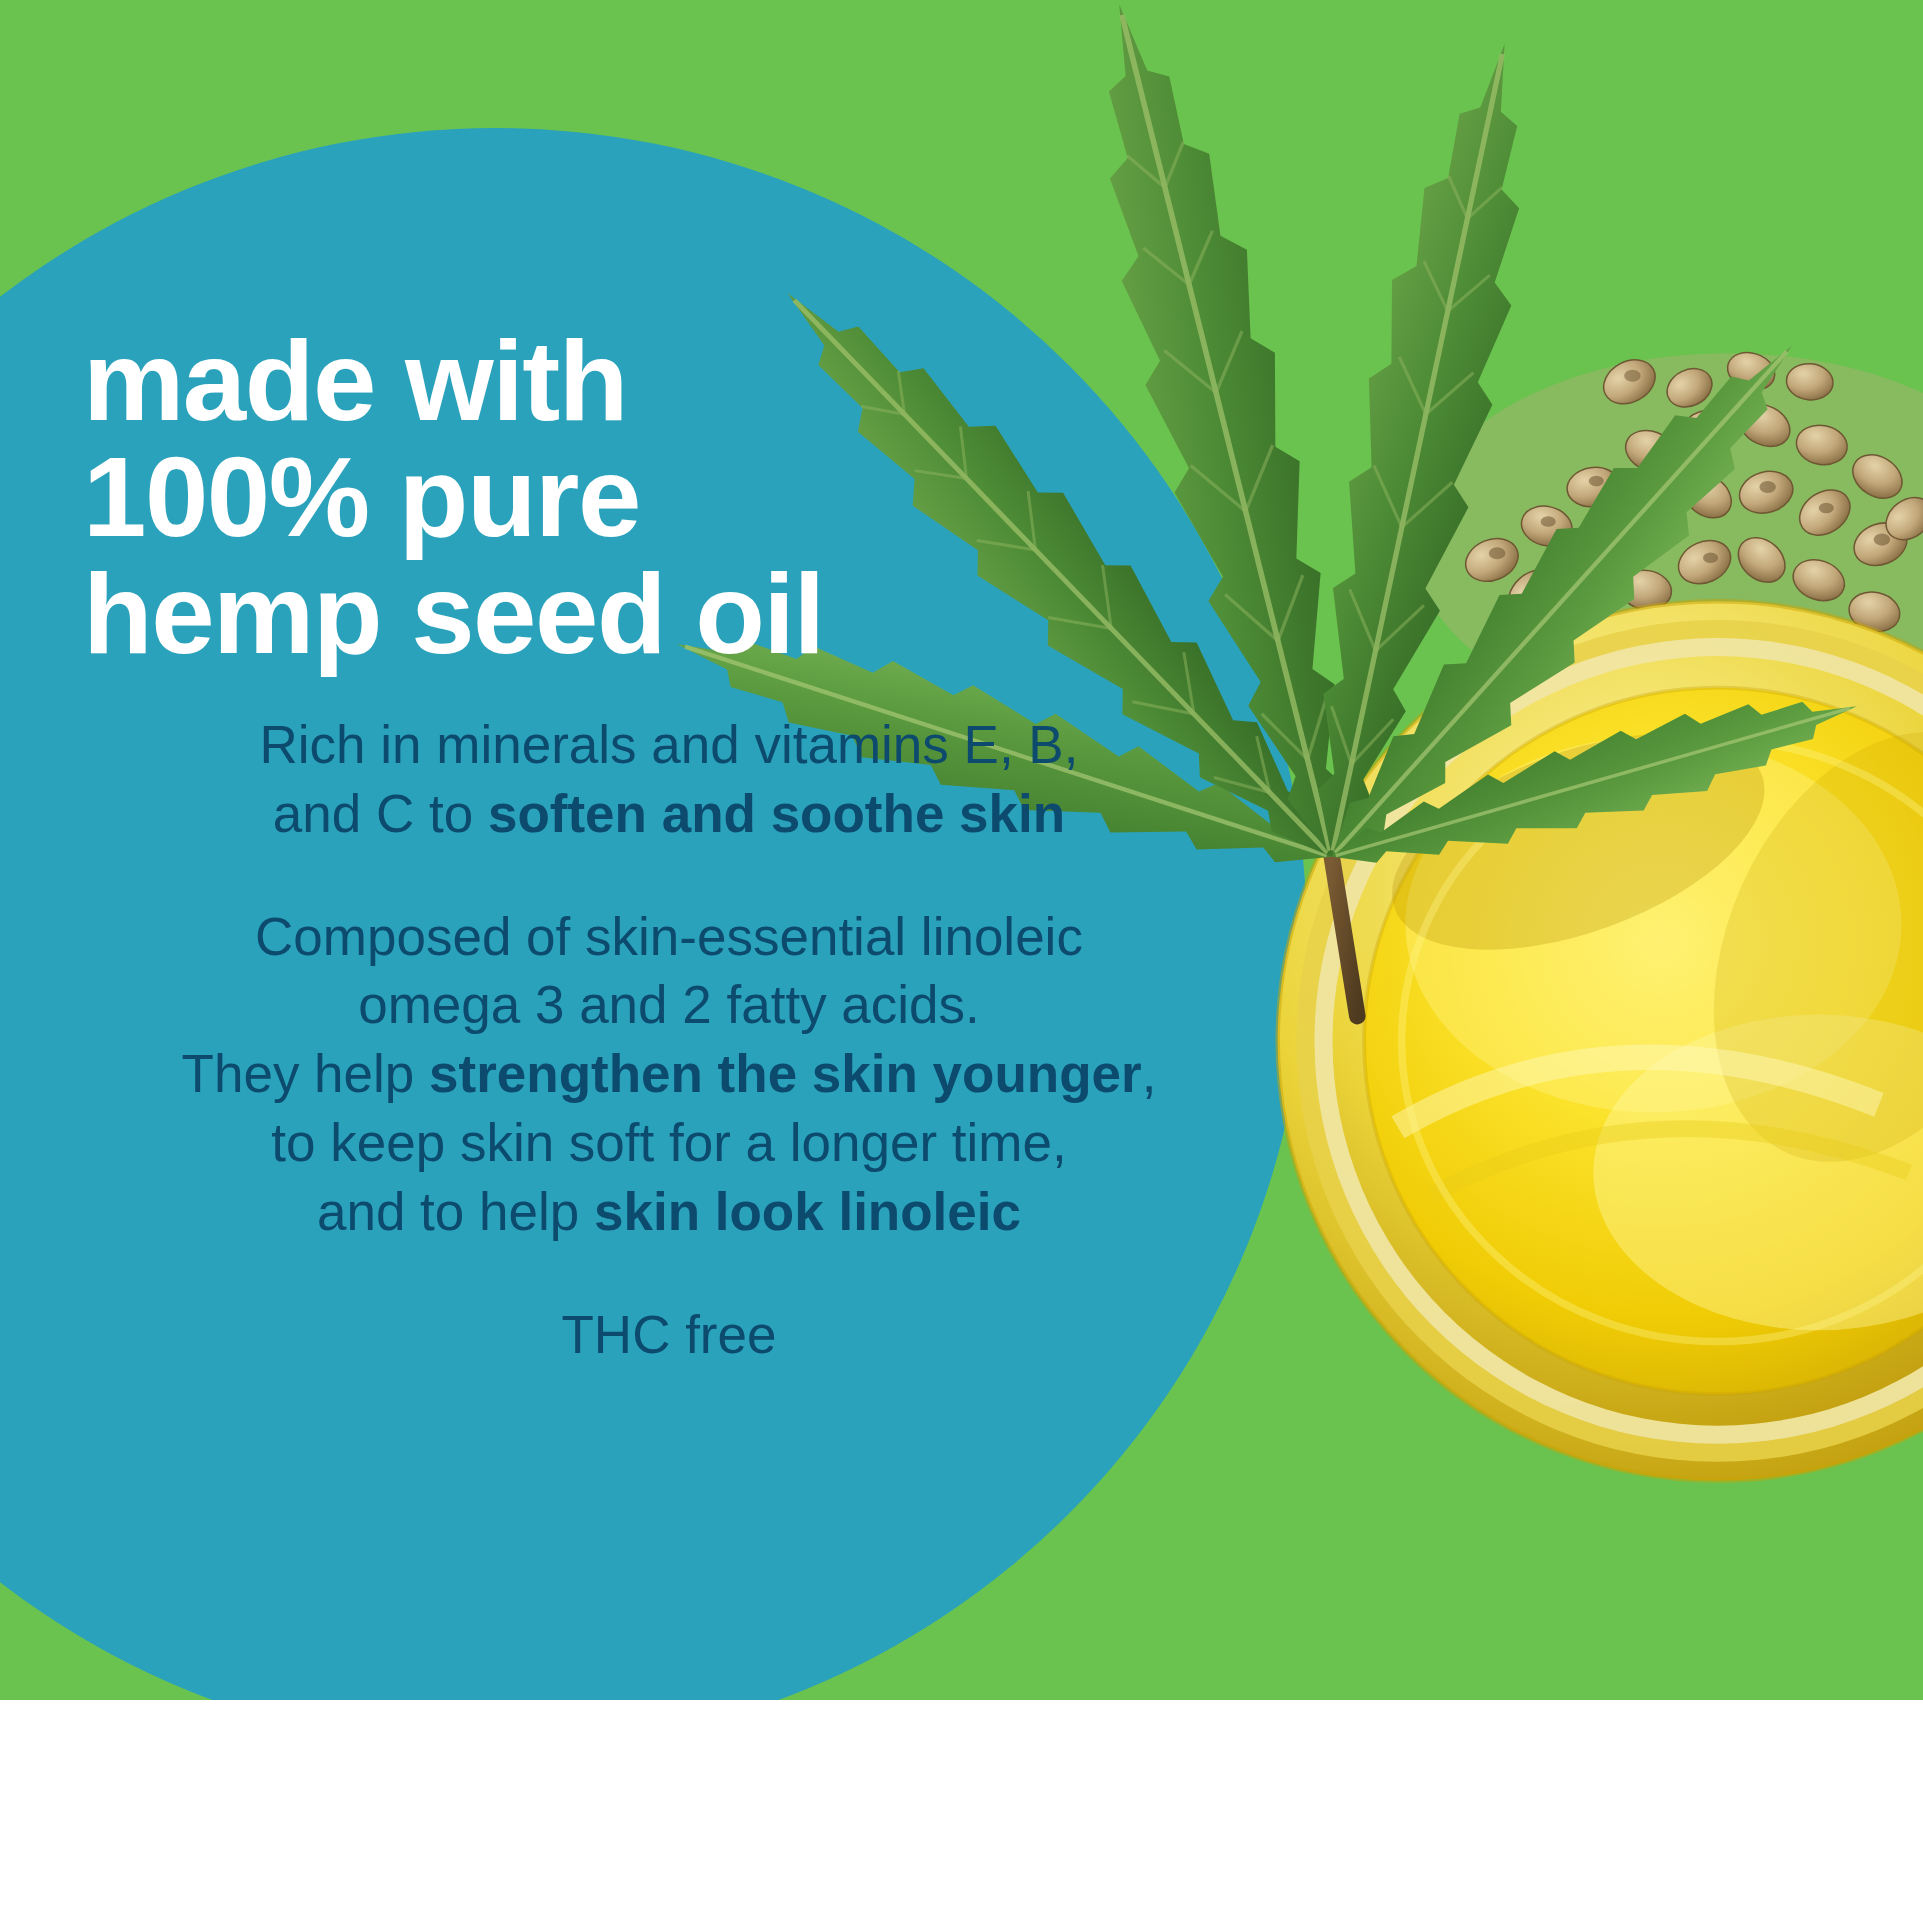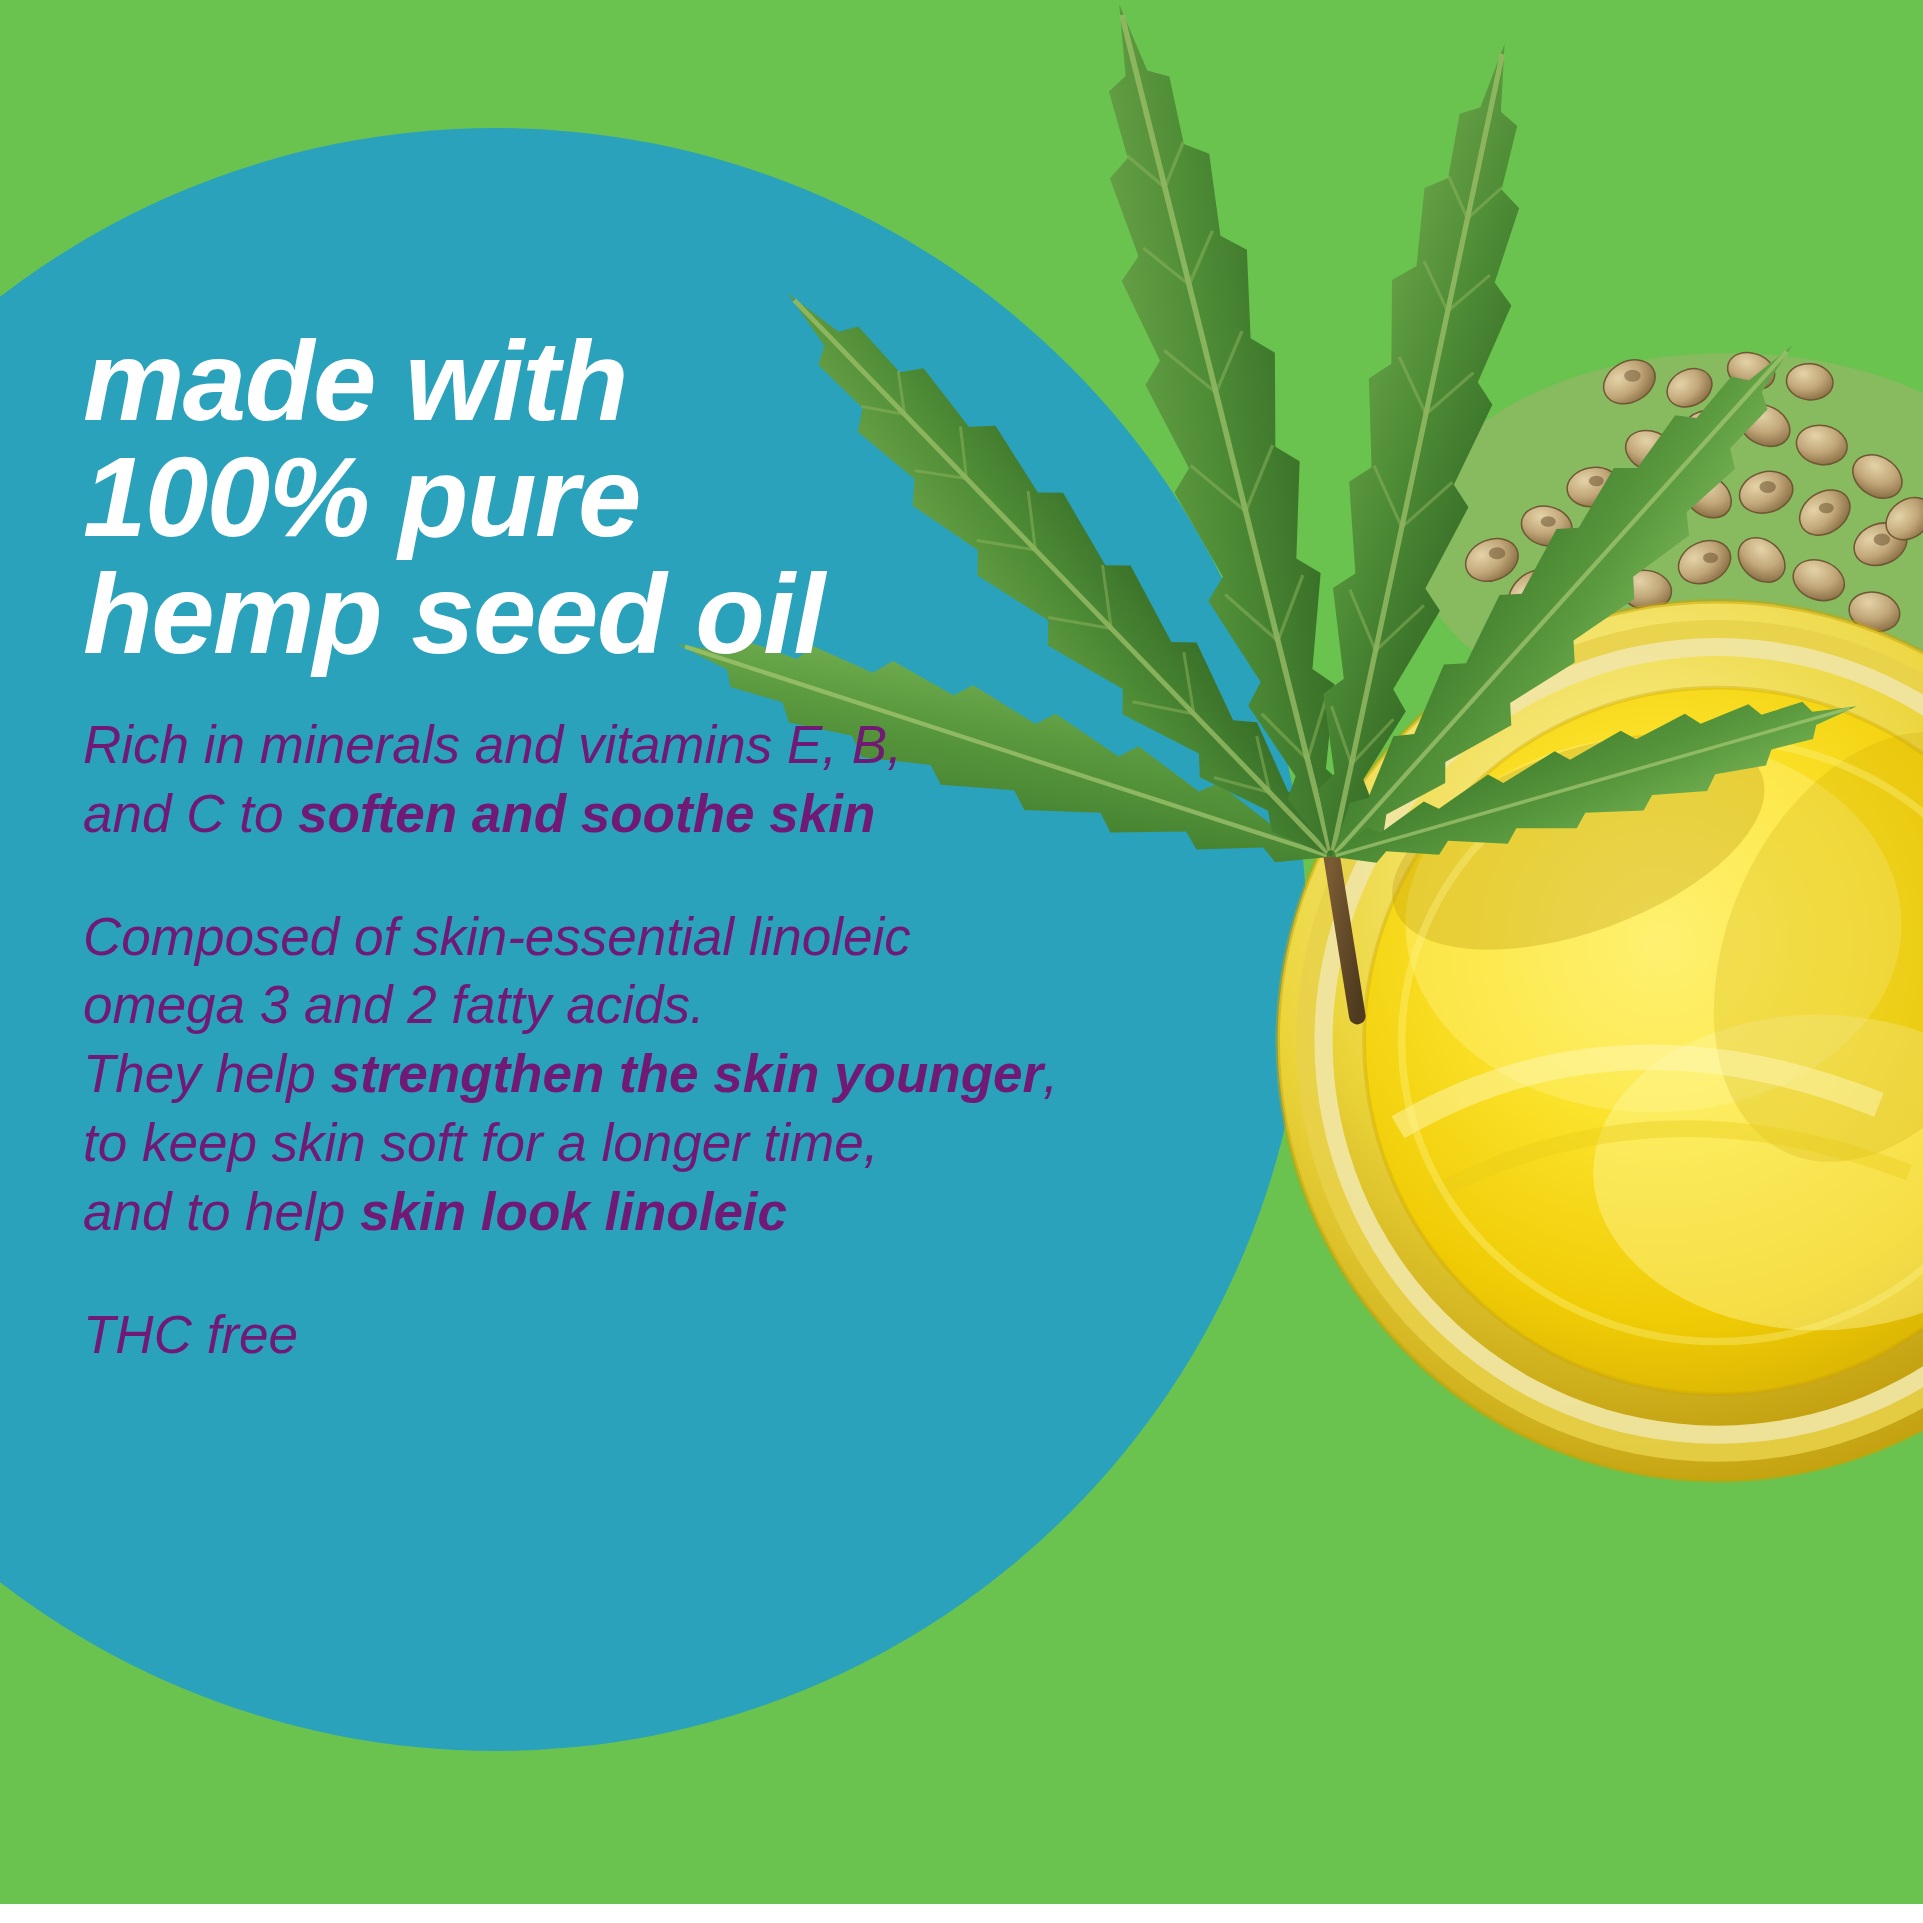--- a/index.html
+++ b/index.html
@@ -1,40 +1,39 @@
 <!DOCTYPE html>
 <html style="font-size:12px"><head>
 <meta charset="utf-8">
 <style>
   html,body{margin:0;padding:0;background:#fff;}
   #stage{
-    position:relative;width:1924px;height:1904px;overflow:hidden;
+    position:relative;width:1924px;height:1700px;overflow:hidden;
     background:#6BC34F;
     font-family:"Liberation Sans", sans-serif;
-    font-style:italic;
   }
   
   #teal-circle{
     position:absolute;left:-316px;top:128px;width:1623px;height:1623px;
     border-radius:50%;background:#2AA2BB;
   }
   
   #photo{position:absolute;left:0;top:0;width:1924px;height:1924px;}
   #photo svg{display:block;width:1924px;height:1924px;}
 
   
   #copy{position:absolute;left:83px;top:323px;width:1172px;}
   .headline{
     color:#ffffff;font-weight:bold;font-size:114px;line-height:1.02;
     letter-spacing:-1.5px;margin:0 0 39px 0;white-space:pre-line;
     font-stretch:condensed;
   }
   .para{
-    color:#701a75;font-size:53px;line-height:1.30;margin:0 0 41px 0;
-    font-weight:400;white-space:pre-line;
+    color:#0c4a6e;font-size:53px;line-height:1.30;margin:0 0 41px 0;
+    font-weight:400;white-space:pre-line;text-align:center;
   }
   .para:last-child{margin-bottom:8px;}
   .para b{font-weight:bold;}
   .gap-lg{margin-bottom:54px;}
 </style>
 </head>
 <body>
 
 <div id="stage">
 

